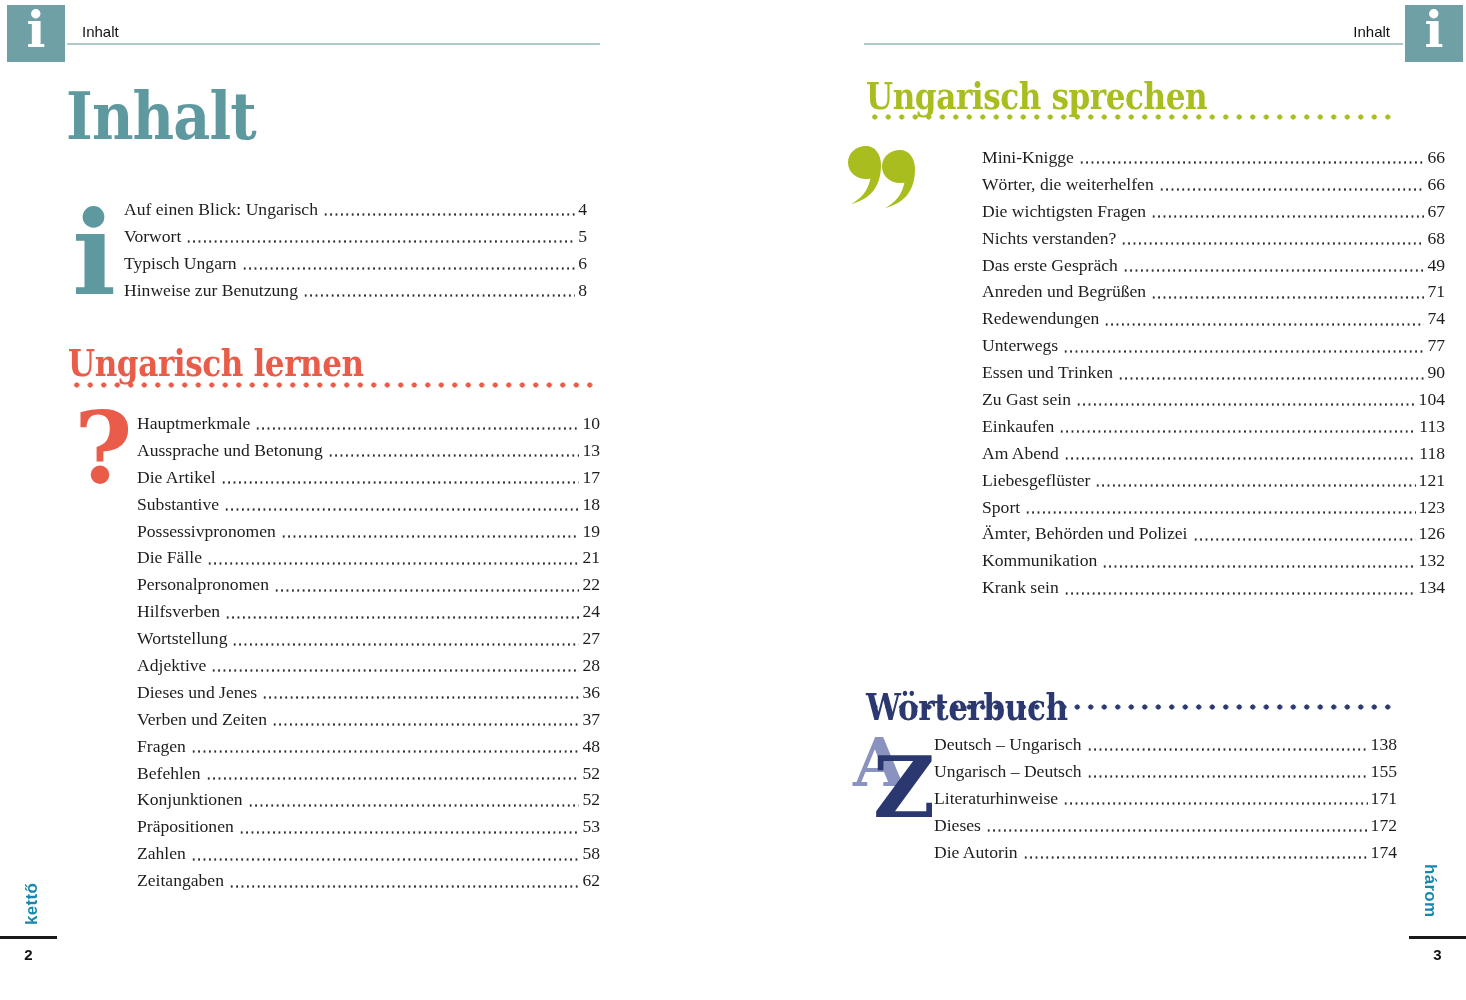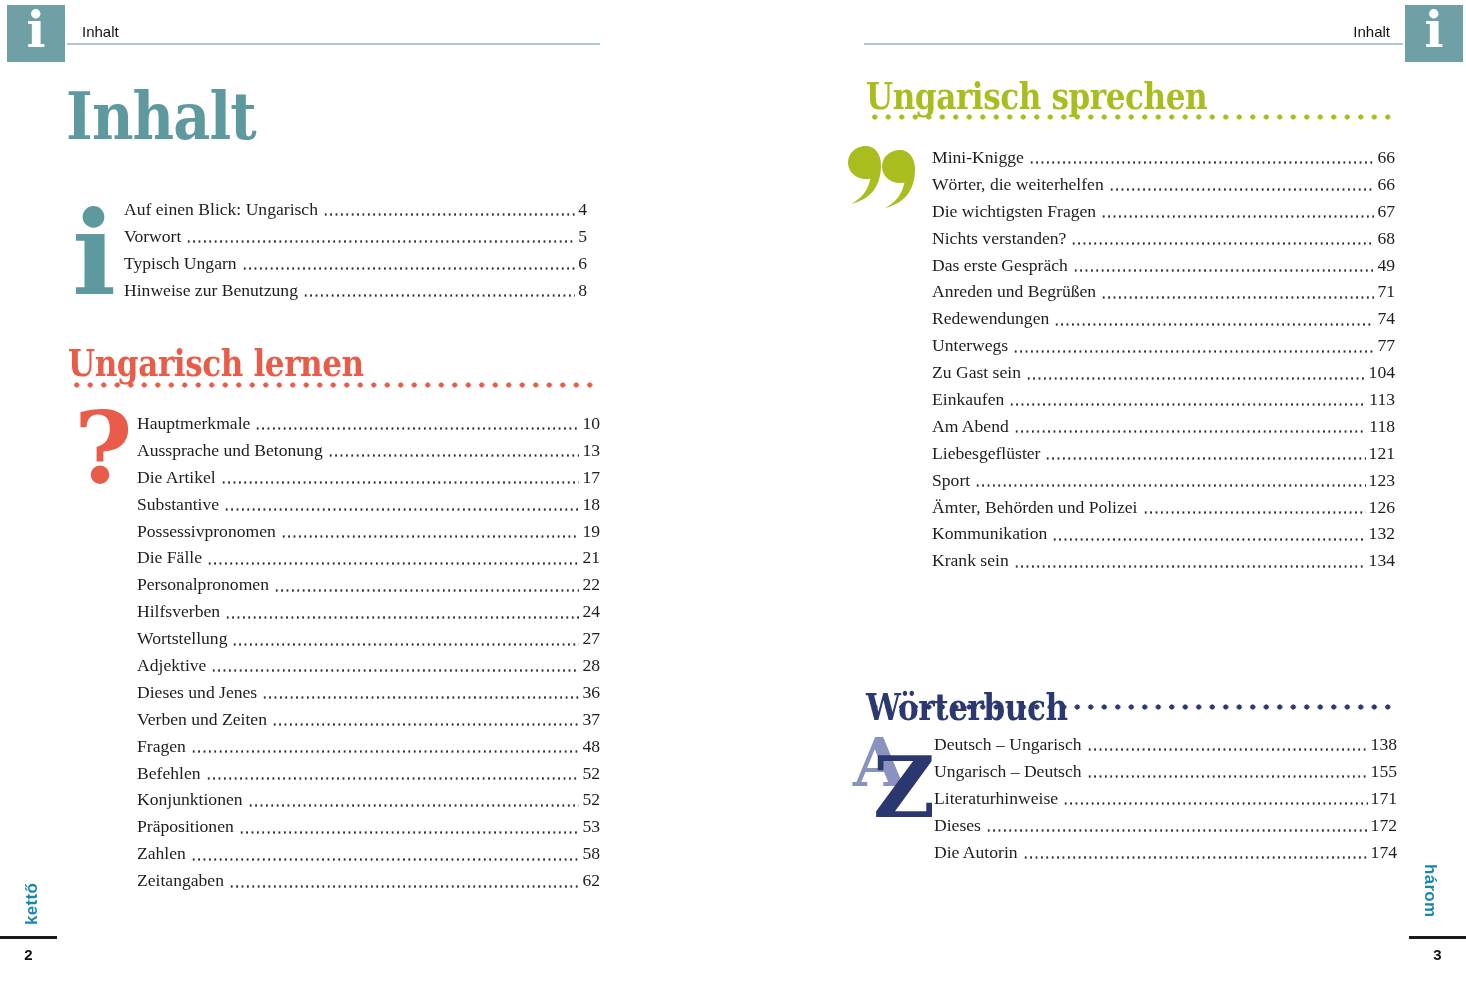--- a/index.html
+++ b/index.html
@@ -228,21 +228,21 @@
   <span class="section-title c-green">Ungarisch sprechen</span>
 </div>
 <div class="abs dotline c-green" style="left:868px; top:114px; width:529px;"></div>
 
 <svg class="abs" style="left:847px; top:146px;" width="70" height="62" viewBox="0 0 70 62">
   <g fill="var(--green)">
     <path d="M19 0C9 0 1 7 1 16.5S9 33 19 33c1.5 0 3-.2 4.4-.6C21 45 14 52.5 4 58c16-4 30-14 30-39C34 8 28 0 19 0z"></path>
     <path transform="translate(34,4)" d="M19 0C9 0 1 7 1 16.5S9 33 19 33c1.5 0 3-.2 4.4-.6C21 45 14 52.5 4 58c16-4 30-14 30-39C34 8 28 0 19 0z"></path>
   </g>
 </svg>
-<div class="abs toc" style="left:932px; top:144px; width:463px;">
+<div class="abs toc" style="left:982px; top:144px; width:463px;">
     <div class="toc-row">
       <span class="toc-label">Mini-Knigge</span>
       <span class="toc-dots"></span>
       <span class="toc-page">66</span>
     </div>
     <div class="toc-row">
       <span class="toc-label">Wörter, die weiterhelfen</span>
       <span class="toc-dots"></span>
       <span class="toc-page">66</span>
     </div>
@@ -268,20 +268,25 @@
     </div>
     <div class="toc-row">
       <span class="toc-label">Redewendungen</span>
       <span class="toc-dots"></span>
       <span class="toc-page">74</span>
     </div>
     <div class="toc-row">
       <span class="toc-label">Unterwegs</span>
       <span class="toc-dots"></span>
       <span class="toc-page">77</span>
+    </div>
+    <div class="toc-row">
+      <span class="toc-label">Essen und Trinken</span>
+      <span class="toc-dots"></span>
+      <span class="toc-page">90</span>
     </div>
     <div class="toc-row">
       <span class="toc-label">Zu Gast sein</span>
       <span class="toc-dots"></span>
       <span class="toc-page">104</span>
     </div>
     <div class="toc-row">
       <span class="toc-label">Einkaufen</span>
       <span class="toc-dots"></span>
       <span class="toc-page">113</span>

